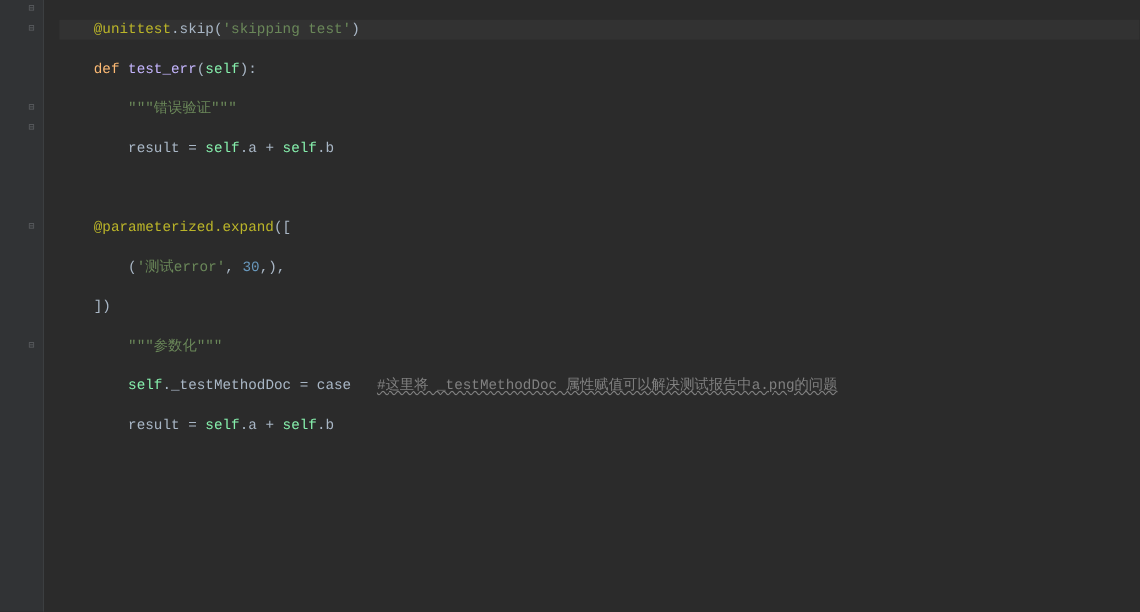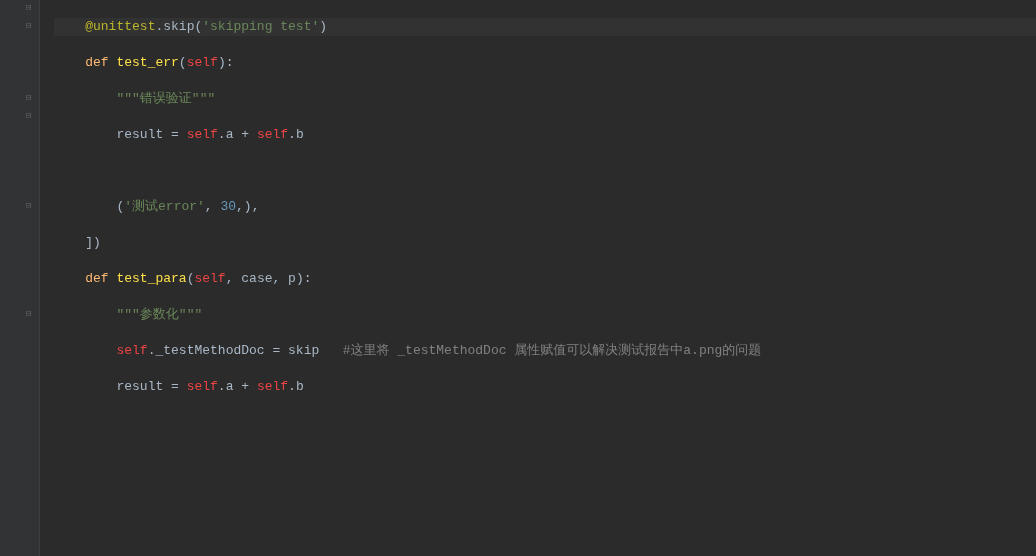--- a/index.html
+++ b/index.html
@@ -4,52 +4,52 @@
 <style>
 *{margin:0;padding:0;box-sizing:border-box}
 body{background:#2b2b2b;font-family:"Consolas","Courier New",monospace;font-size:13px;line-height:18px;color:#a9b7c6;width:1036px;height:556px;overflow:hidden}
 .editor{display:flex;height:100%}
 .gutter{width:40px;background:#313335;border-right:1px solid #3c3f41;flex-shrink:0;position:relative}
 .fold{position:absolute;right:4px;width:9px;height:9px;color:#606366;font-size:9px;line-height:9px;cursor:pointer}
 .code{flex:1;padding:0 0 16px 14px;white-space:pre;overflow:hidden}
 .line{height:18px}
 .hl{background:#323232}
 .kw{color:#fdba74}
-.def{color:#fde047}
+.def{color:#c4b5fd}
 .dec{color:#bbb529}
 .str{color:#6a8759}
 .num{color:#6897bb}
-.self{color:#ef4444}
+.self{color:#86efac}
 .cmt{color:#808080}
 .op{color:#a9b7c6}
-.wavy{text-decoration-style:wavy;text-decoration-color:#808080;text-decoration-thickness:1px}
+.wavy{text-decoration:underline;text-decoration-style:wavy;text-decoration-color:#808080;text-decoration-thickness:1px}
 </style>
 </head>
 <body>
 
 <div class="editor">
   <div class="gutter">
     <span class="fold" style="top:4px">⊟</span>
     <span class="fold" style="top:22px">⊟</span>
     <span class="fold" style="top:94px">⊟</span>
     <span class="fold" style="top:112px">⊟</span>
     <span class="fold" style="top:202px">⊟</span>
     <span class="fold" style="top:310px">⊟</span>
   </div>
   <div class="code">
 <div class="line hl">    <span class="dec">@unittest</span><span>.skip(</span><span class="str">'skipping test'</span><span>)</span></div>
 <div class="line">    <span class="kw">def </span><span class="def">test_err</span><span>(</span><span class="self">self</span><span>):</span></div>
 <div class="line">        <span class="str">"""错误验证"""</span></div>
 <div class="line">        <span>result = </span><span class="self">self</span><span>.a + </span><span class="self">self</span><span>.b</span></div>
 <div class="line"></div>
+<div class="line">    <span class="dec">@parameterized.expand</span><span>([</span></div>
 <div class="line">        <span>(</span><span class="str">'测试error'</span><span class="op">, </span><span class="num">30</span><span class="op">,),</span></div>
 <div class="line">    <span>])</span></div>
-<div class="line">    <span class="kw">def </span><span class="def">test_para</span><span>(</span><span class="self">self</span><span>, case, p):</span></div>
 <div class="line">        <span class="str">"""参数化"""</span></div>
-<div class="line">        <span class="self">self</span><span>._testMethodDoc = skip   </span><span class="cmt wavy">#这里将 _testMethodDoc 属性赋值可以解决测试报告中a.png的问题</span></div>
+<div class="line">        <span class="self">self</span><span>._testMethodDoc = case   </span><span class="cmt wavy">#这里将 _testMethodDoc 属性赋值可以解决测试报告中a.png的问题</span></div>
 <div class="line">        <span>result = </span><span class="self">self</span><span>.a + </span><span class="self">self</span><span>.b</span></div>
 
 
 
 
 
 
 
 
 

